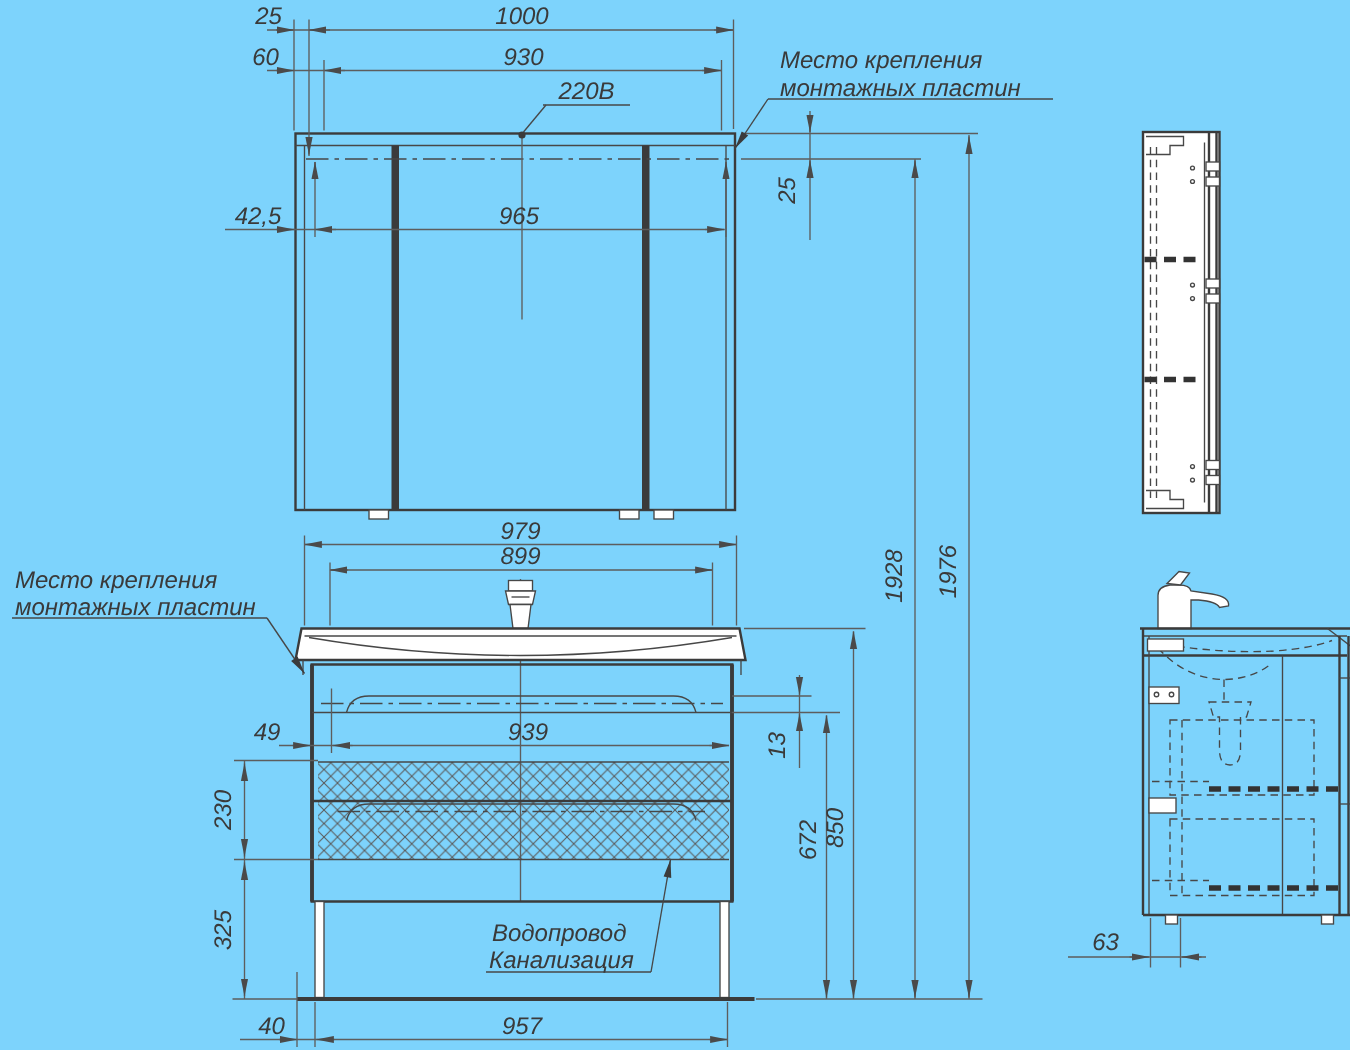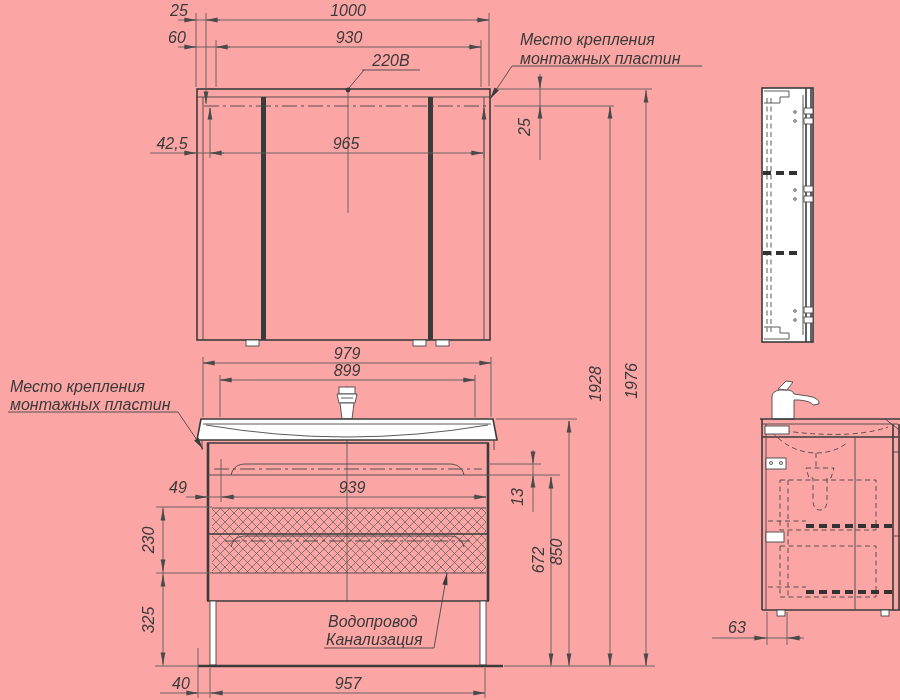--- a/index.html
+++ b/index.html
@@ -1,16 +1,16 @@
 <!DOCTYPE html>
 <html><head>
 <meta charset="utf-8">
 <style>
   html,body{margin:0;padding:0;background:#fff;}
-  #stage{position:relative;width:900px;height:700px;background:#fca5a5;overflow:hidden;
+  #stage{position:relative;width:900px;height:700px;background:#7dd3fc;overflow:hidden;
          font-family:"Liberation Sans",sans-serif;}
   svg{position:absolute;left:0;top:0;}
   
   .t{stroke:#3b3b3b;stroke-width:2.6;fill:none;}            
   .m{stroke:#3b3b3b;stroke-width:1.6;fill:none;}            
   .n{stroke:#474747;stroke-width:0.9;fill:none;}            
   .d{stroke:#5d5d5d;stroke-width:0.9;fill:none;}            
   .dd{stroke-dasharray:15,4,3,4;}                           
   .ds{stroke-dasharray:5,3.5;}                              
   .bd{stroke:#333;stroke-width:3.8;stroke-dasharray:8,5;fill:none;} 

